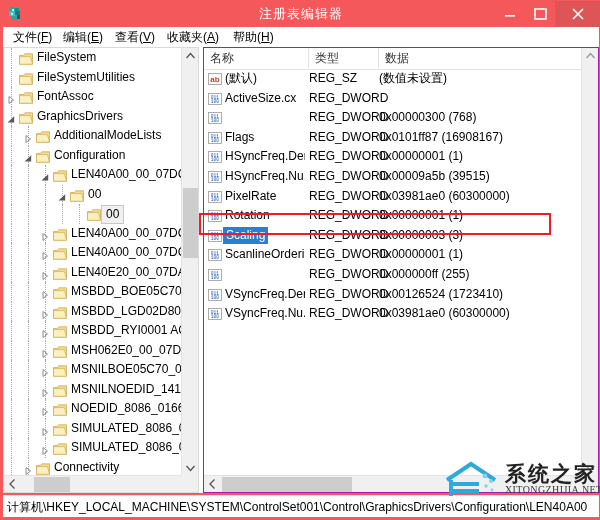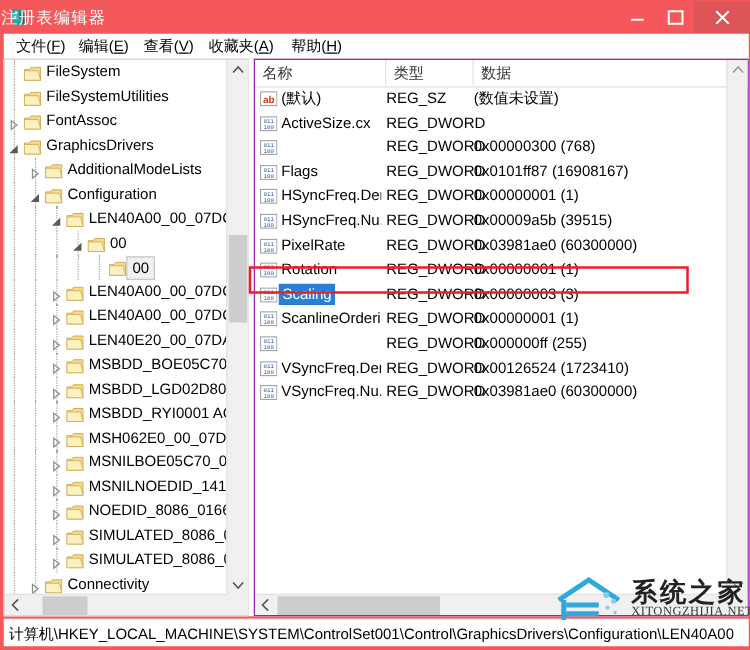--- a/index.html
+++ b/index.html
@@ -36,21 +36,21 @@
   }
   #app-icon {
     position: absolute;
     left: 6px; top: 4px;
     width: 18px; height: 18px;
   }
   #title-text {
     position: absolute;
     left: 0; top: 4px;
     width: 600px;
-    text-align: left;
+    text-align: center;
     color: #ffffff;
     font-size: 13px;
     line-height: 18px;
     letter-spacing: 1px;
   }
   .winbtn {
     position: absolute;
     top: 0;
     height: 26px;
     width: 30px;
@@ -92,20 +92,21 @@
   }
   .menu-item u { text-decoration: underline; }
 
   
   #content {
     position: absolute;
     left: 2px; top: 46px;
     width: 596px;
     height: 446px;
     background: #ffffff;
+    border-radius: 22px;
   }
 
   
   #tree-panel {
     position: absolute;
     left: 0; top: 0;
     width: 196px;
     height: 446px;
     background: #ffffff;
     border: 1px solid #d9d9d9;

